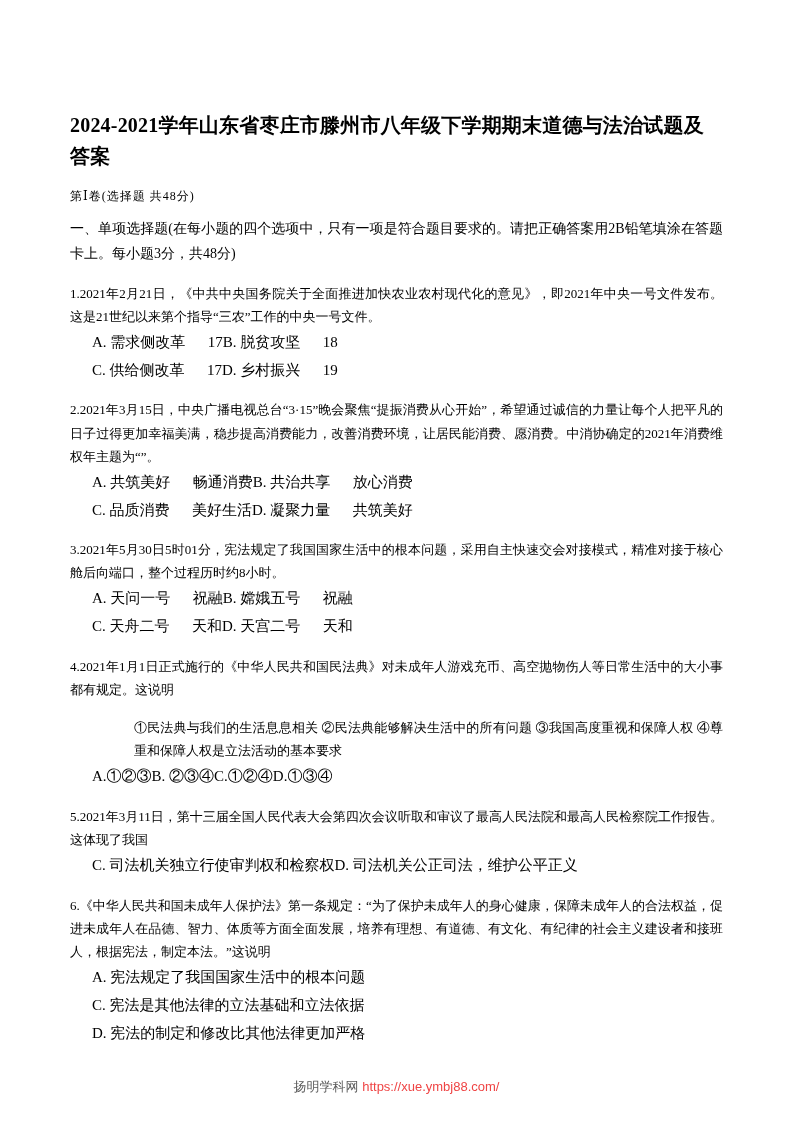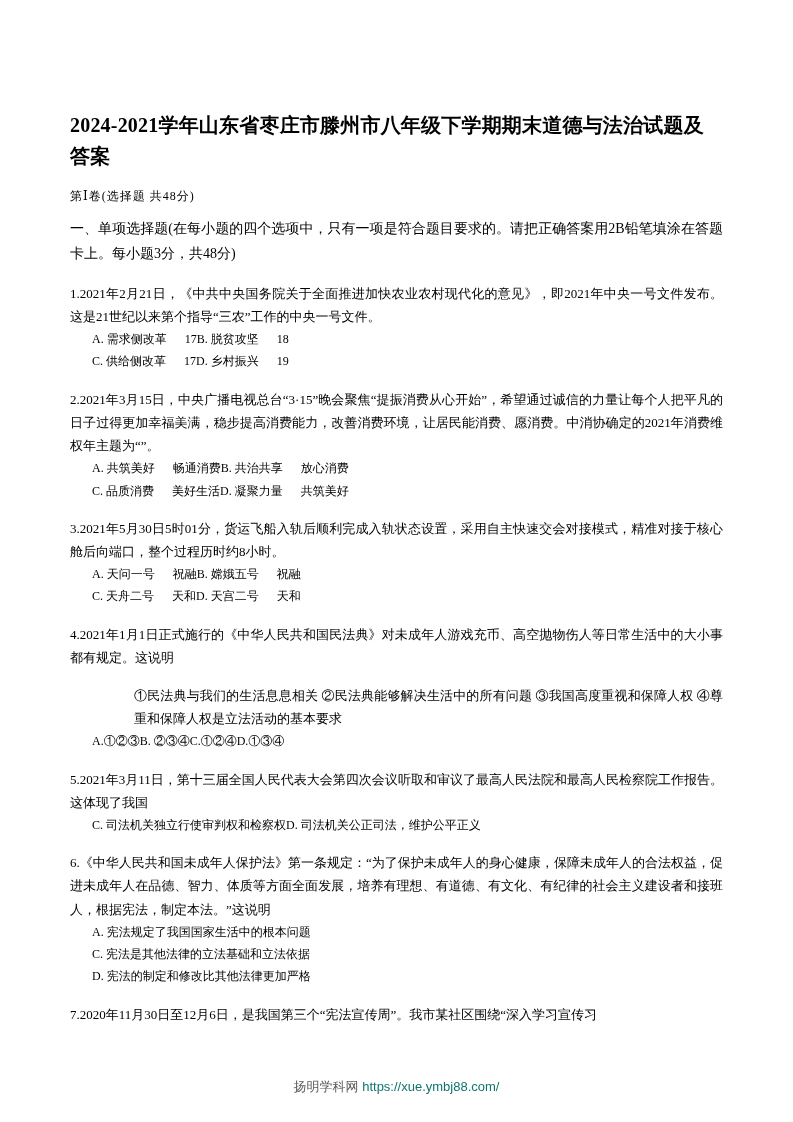--- a/index.html
+++ b/index.html
@@ -45,42 +45,42 @@
     text-justify: inter-ideograph;
   }
   .q {
     font-size: 13px;
     line-height: 1.78;
     margin: 15px 0 0 0;
     text-align: justify;
     text-justify: inter-ideograph;
   }
   .opts {
-    font-size: 12px;
+    font-size: 15px;
     line-height: 1.78;
     margin: 1px 0 0 0;
     padding-left: 22px;
     white-space: pre;
     font-family: Liberation Serif, serif;
   }
   .indent-lg {
     padding-left: 64px;
   }
   .footer {
     position: absolute;
     left: 0;
     bottom: 26px;
     width: 100%;
     text-align: center;
     font-size: 13px;
     color: #5a5a5a;
     font-family: "Liberation Sans", sans-serif;
   }
   .footer .site {
-    color: #0f766e;
+    color: #ef4444;
   }
 </style>
 </head>
 <body>
 
 <div class="page">
 
   <h1 class="doc-title">2024-2021学年山东省枣庄市滕州市八年级下学期期末道德与法治试题及答案</h1>
 
   <div class="section-head">第Ⅰ卷(选择题    共48分)</div>
@@ -88,36 +88,35 @@
   <p class="para">一、单项选择题(在每小题的四个选项中，只有一项是符合题目要求的。请把正确答案用2B铅笔填涂在答题卡上。每小题3分，共48分)</p>
 
   <p class="q">1.2021年2月21日，《中共中央国务院关于全面推进加快农业农村现代化的意见》，即2021年中央一号文件发布。这是21世纪以来第个指导“三农”工作的中央一号文件。</p>
   <p class="opts">A. 需求侧改革      17B. 脱贫攻坚      18</p>
   <p class="opts">C. 供给侧改革      17D. 乡村振兴      19</p>
 
   <p class="q">2.2021年3月15日，中央广播电视总台“3·15”晚会聚焦“提振消费从心开始”，希望通过诚信的力量让每个人把平凡的日子过得更加幸福美满，稳步提高消费能力，改善消费环境，让居民能消费、愿消费。中消协确定的2021年消费维权年主题为“”。</p>
   <p class="opts">A. 共筑美好      畅通消费B. 共治共享      放心消费</p>
   <p class="opts">C. 品质消费      美好生活D. 凝聚力量      共筑美好</p>
 
-  <p class="q">3.2021年5月30日5时01分，货运飞船入轨后顺利完成入轨状态设置，采用自主快速交会对接模式，精准对接于核心舱后向端口，整个过程历时约8小时。</p>
+  <p class="q">3.2021年5月30日5时01分，宪法规定了我国国家生活中的根本问题，采用自主快速交会对接模式，精准对接于核心舱后向端口，整个过程历时约8小时。</p>
   <p class="opts">A. 天问一号      祝融B. 嫦娥五号      祝融</p>
   <p class="opts">C. 天舟二号      天和D. 天宫二号      天和</p>
 
   <p class="q">4.2021年1月1日正式施行的《中华人民共和国民法典》对未成年人游戏充币、高空抛物伤人等日常生活中的大小事都有规定。这说明</p>
   <p class="q indent-lg">①民法典与我们的生活息息相关      ②民法典能够解决生活中的所有问题      ③我国高度重视和保障人权      ④尊重和保障人权是立法活动的基本要求</p>
   <p class="opts">A.①②③B. ②③④C.①②④D.①③④</p>
 
   <p class="q">5.2021年3月11日，第十三届全国人民代表大会第四次会议听取和审议了最高人民法院和最高人民检察院工作报告。这体现了我国</p>
   <p class="opts">C. 司法机关独立行使审判权和检察权D. 司法机关公正司法，维护公平正义</p>
 
   <p class="q">6.《中华人民共和国未成年人保护法》第一条规定：“为了保护未成年人的身心健康，保障未成年人的合法权益，促进未成年人在品德、智力、体质等方面全面发展，培养有理想、有道德、有文化、有纪律的社会主义建设者和接班人，根据宪法，制定本法。”这说明</p>
   <p class="opts">A. 宪法规定了我国国家生活中的根本问题</p>
   <p class="opts">C. 宪法是其他法律的立法基础和立法依据</p>
   <p class="opts">D. 宪法的制定和修改比其他法律更加严格</p>
 
-  <p class="q">7.2020年11月30日至12月6日，是我国第三个“宪法宣传周”。我市某社区围绕“深入学习宣传习</p>
 
 </div>
 
 <div class="footer">
   <span>扬明学科网</span>
   <span class="site">https://xue.ymbj88.com/</span>
 </div>
 
 </body></html>

